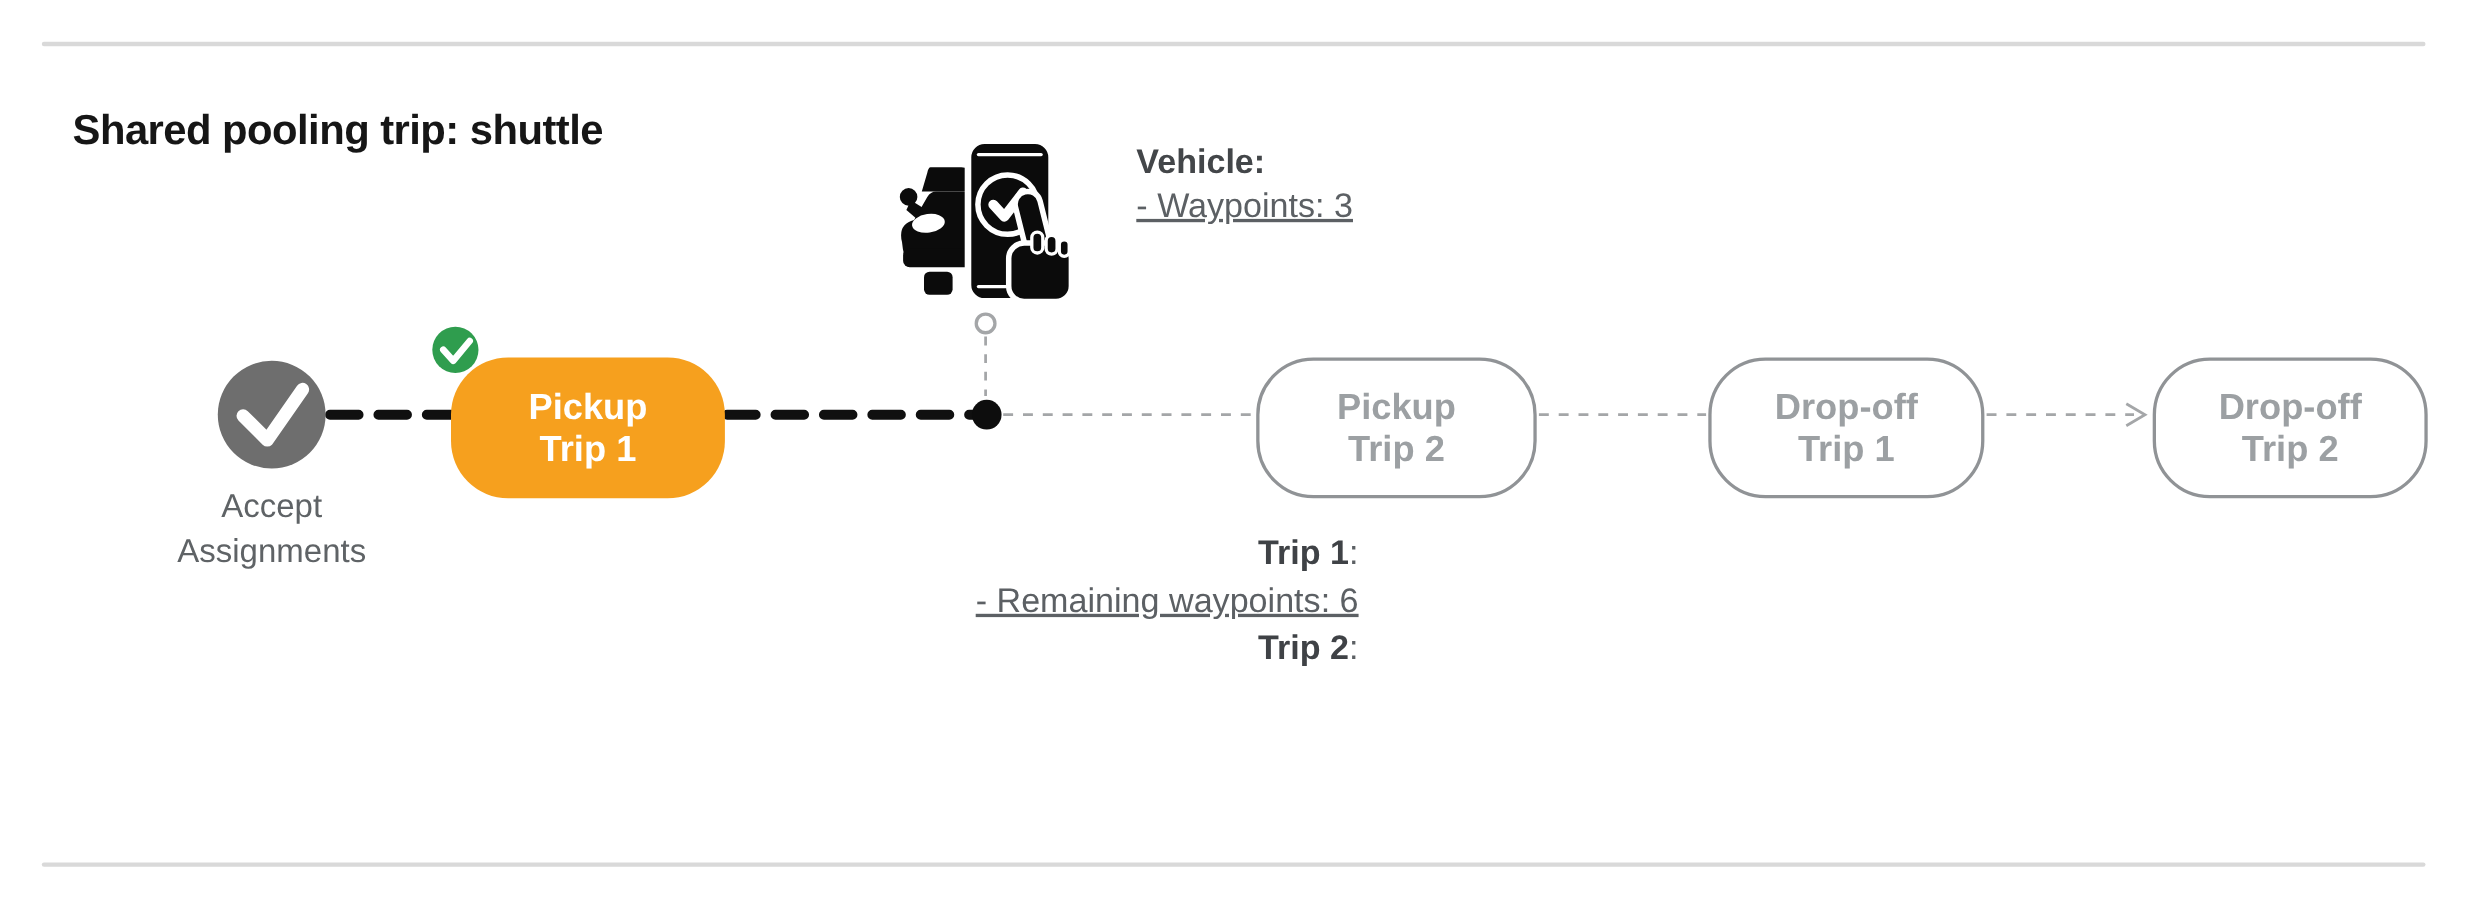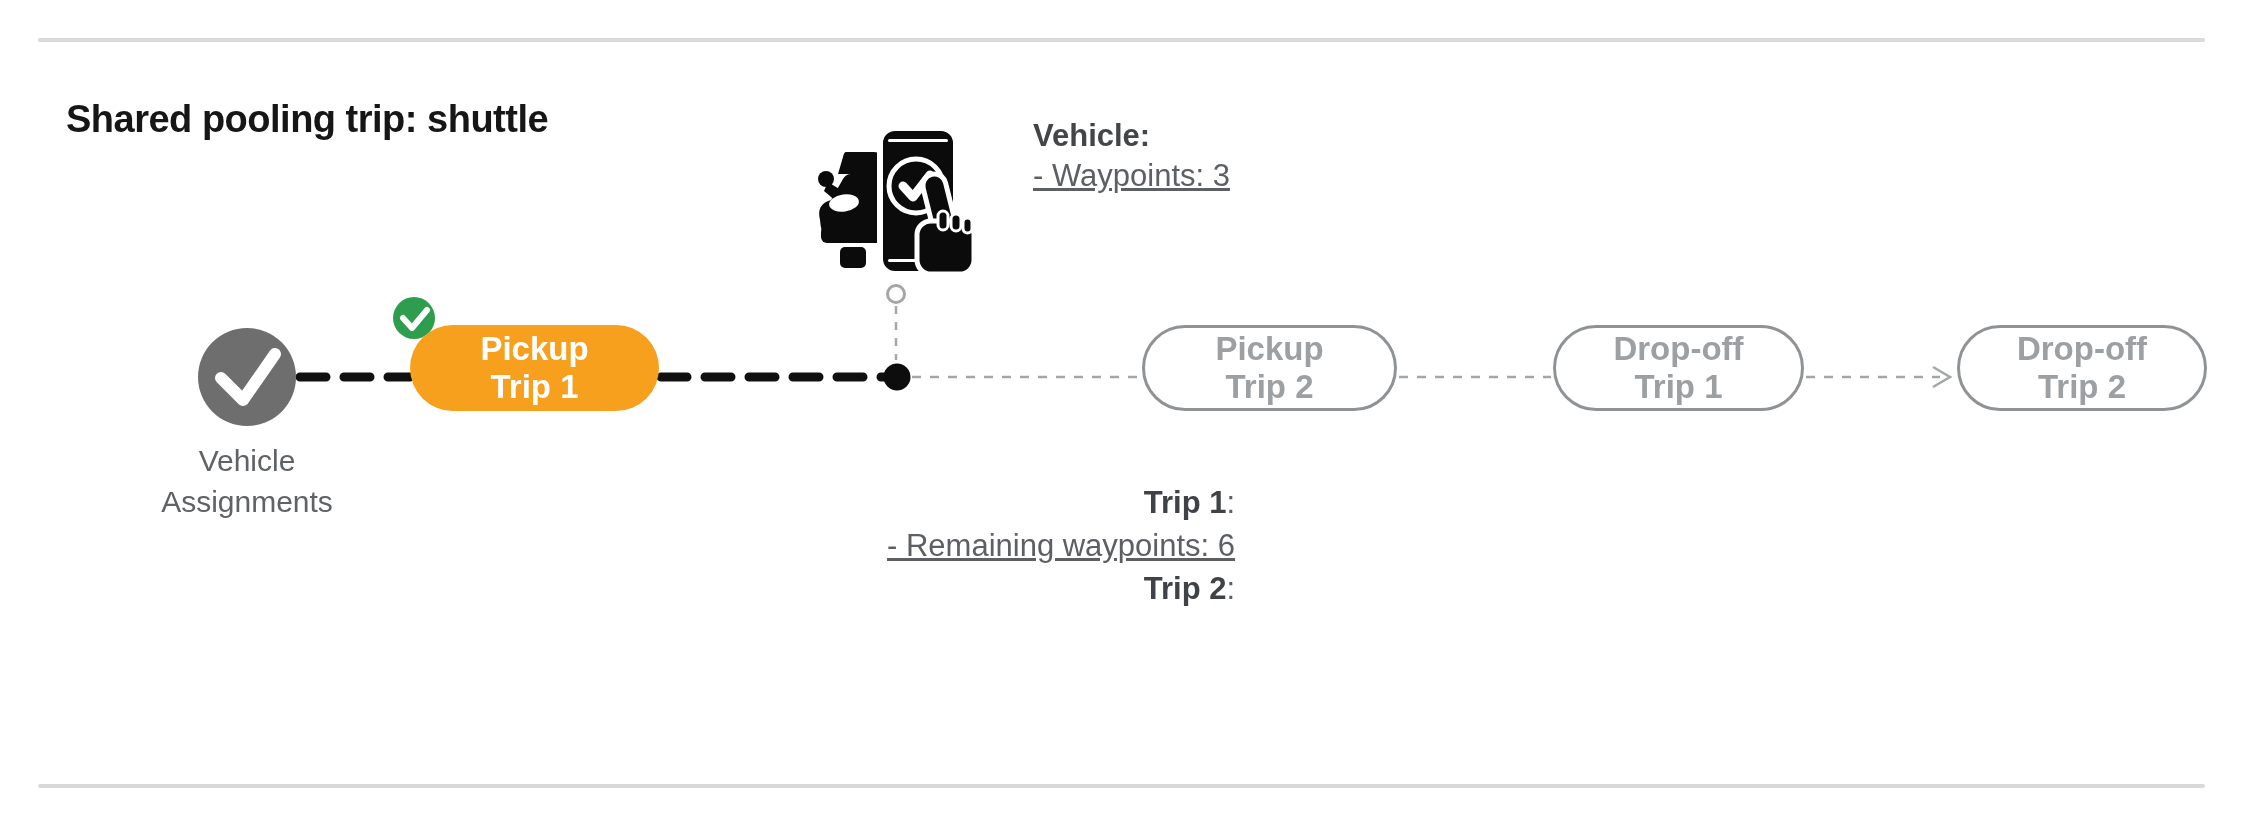--- a/index.html
+++ b/index.html
@@ -9,34 +9,34 @@
   }
   .rule{position:absolute;left:38px;width:2167px;height:4px;background:#d9d9d9;border-radius:2px;}
   .rule.top{top:38px;}
   .rule.bottom{top:784px;}
   .title{
     position:absolute;left:66px;top:62px;
     font-size:38px;font-weight:700;color:#161616;letter-spacing:-0.5px;margin-top:36px;
   }
   .diagram-svg{position:absolute;left:0;top:0;}
   .pill{
-    position:absolute;top:325px;height:86px;border-radius:52px;
+    position:absolute;top:325px;height:128px;border-radius:52px;
     display:flex;flex-direction:column;align-items:center;justify-content:center;
     box-sizing:border-box;line-height:38px;font-size:33px;font-weight:700;text-align:center;
   }
   .pill-active{left:410px;width:249px;background:#f6a01e;color:#ffffff;border:none;}
   .pill-outline{background:#ffffff;border:3px solid #909396;color:#9ca0a3;}
   .pill-p2{left:1142px;width:255px;}
   .pill-p3{left:1553px;width:251px;}
   .pill-p4{left:1957px;width:250px;}
   .node-label{
     position:absolute;left:97px;top:440px;width:300px;text-align:center;
     font-size:30px;line-height:41px;color:#5f6366;
   }
-  .vehicle-text{position:absolute;left:1033px;top:116px;font-size:31px;line-height:40px;color:#5c6064;}
+  .vehicle-text{position:absolute;left:1033px;top:127px;font-size:31px;line-height:40px;color:#5c6064;}
   .vehicle-text .b{font-weight:700;color:#434649;}
   .trip-info{position:absolute;left:887px;top:481px;font-size:31px;line-height:43px;color:#5c6064;text-align:right;}
   .trip-info .b{font-weight:700;color:#3f4246;}
   .info-line{white-space:pre-wrap;text-decoration:underline;}
 </style>
 </head>
 <body>
 
 <div class="canvas">
 
@@ -110,21 +110,21 @@
   <div class="pill pill-outline pill-p3">
     <div>Drop-off</div>
     <div>Trip 1</div>
   </div>
   <div class="pill pill-outline pill-p4">
     <div>Drop-off</div>
     <div>Trip 2</div>
   </div>
 
   <div class="node-label">
-    <div>Vehicle</div>
+    <div>Accept</div>
     <div>Assignments</div>
   </div>
 
   <div class="vehicle-text">
     <div class="b">Vehicle:</div>
     <div class="info-line">- Waypoints: 3</div>
   </div>
 
   <div class="trip-info">
     <div><span class="b">Trip 1</span><span>:</span></div>

